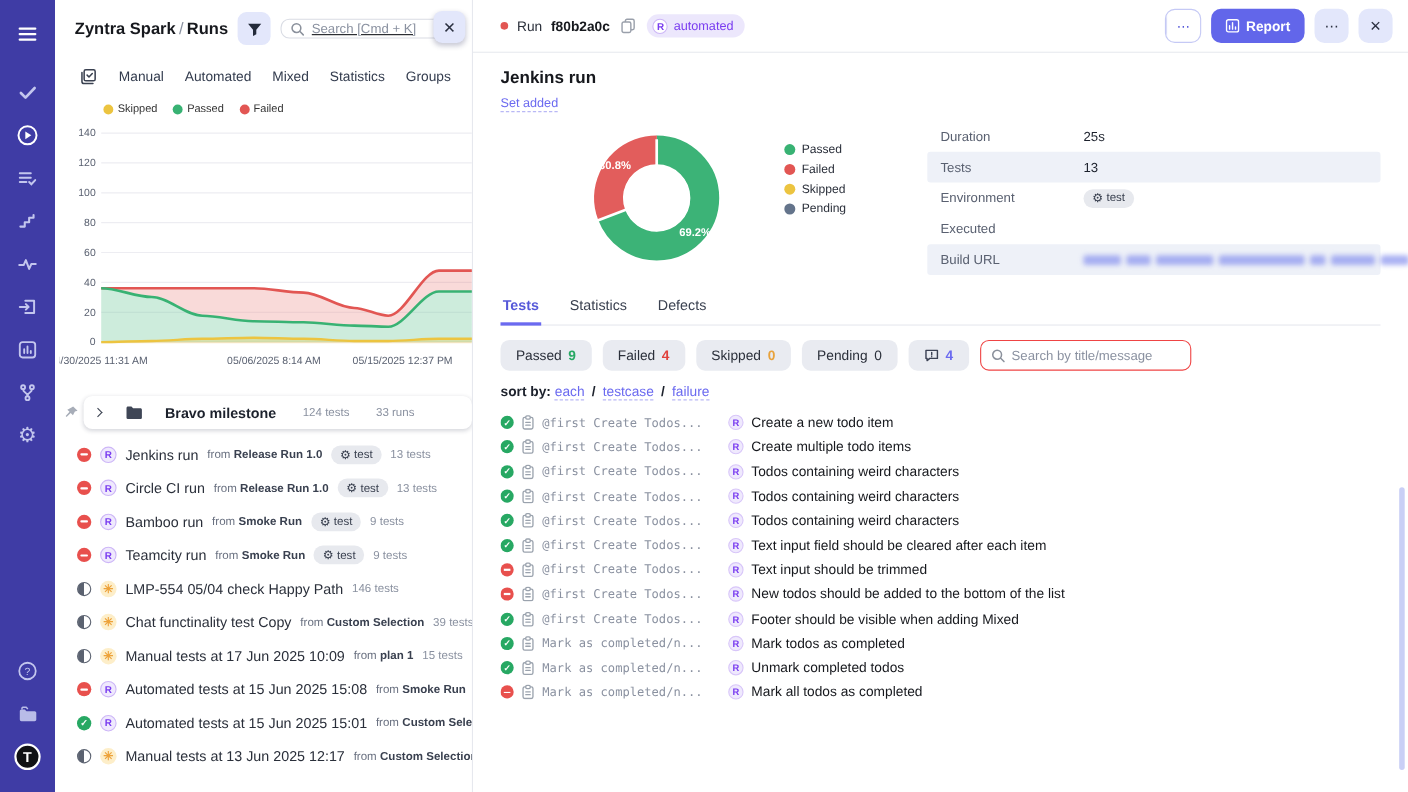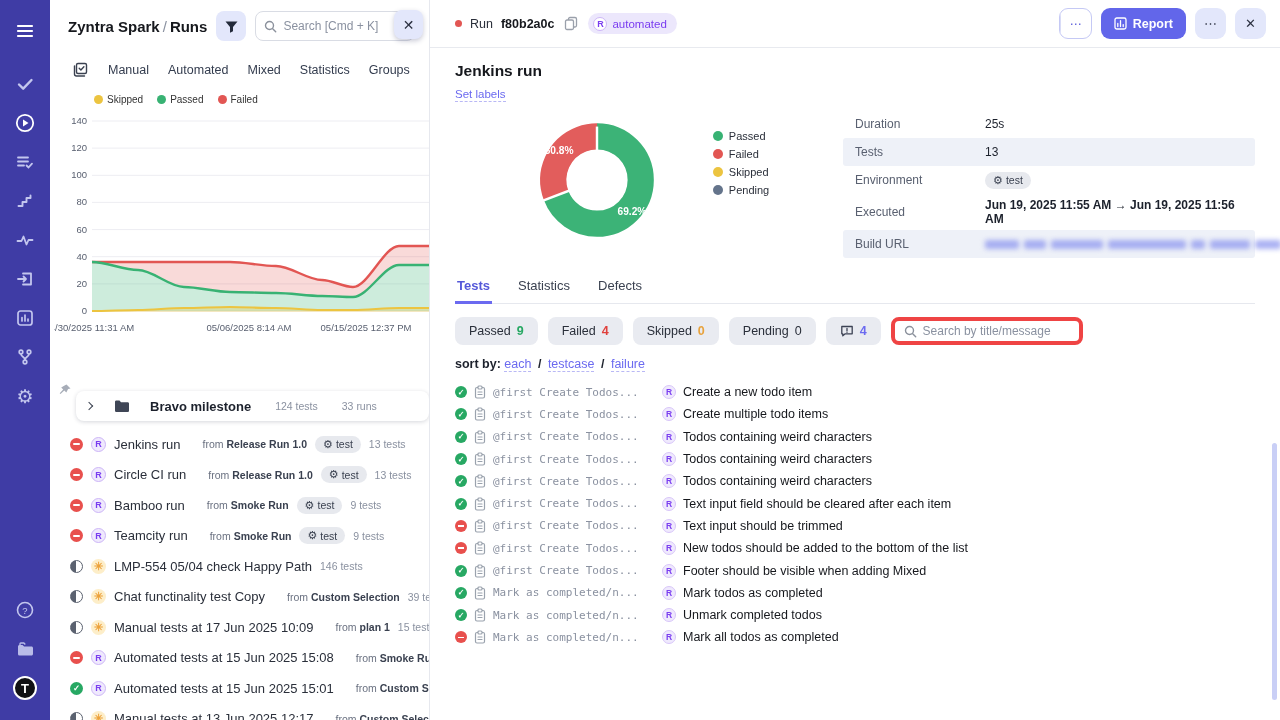--- a/index.html
+++ b/index.html
@@ -20,22 +20,22 @@
   .logo-circle::after { content:"T"; }
 
   
   .left-panel { width:380px; flex:none; border-right:1px solid #e6e8ee; position:relative;
     overflow:hidden; background:#fff; }
   .lp-header { display:flex; align-items:center; gap:9px; padding:11px 14px 8px 18px; }
   .breadcrumb { font-size:15px; font-weight:bold; white-space:nowrap; }
   .bc-sep { color:#8a91a0; font-weight:normal; padding:0 3px; }
   .filter-btn { width:30px; height:30px; border:none; border-radius:8px; background:#e3e7fb;
     display:flex; align-items:center; justify-content:center; cursor:pointer; flex:none; }
-  .search-box { flex:1; height:30px; border:1px solid #d9dce4; border-radius:8px; display:flex;
-    align-items:center; gap:6px; padding:0 8px; background:#fff; min-width:0; }
+  .search-box { flex:1; height:18px; border:1px solid #d9dce4; border-radius:8px; display:flex;
+    align-items:center; gap:6px; padding:0 8px; background:#fff; min-width:0;text-decoration:underline; }
   .search-box input { border:none; outline:none; width:100%; font-size:12px; color:#444b59;
     font-family:"Liberation Sans", sans-serif; background:transparent; }
   .search-box input::placeholder { color:#8a91a0; }
   .close-left { position:absolute; top:10px; right:6px; width:29px; height:29px; border:none;
     border-radius:8px; background:#e3e7fb; color:#2b3040; font-size:14px; cursor:pointer;
     box-shadow:0 2px 5px rgba(40,45,90,.25); z-index:3; }
 
   .lp-tabs { display:flex; align-items:center; gap:19px; padding:12px 12px 10px 22px;
     font-size:12.5px; color:#333c4e; font-weight:500; }
   .lp-tab { cursor:pointer; white-space:nowrap; }
@@ -46,21 +46,21 @@
   .cl-item { display:flex; align-items:center; gap:4px; }
   .cl-dot { width:9px; height:9px; border-radius:50%; }
   .cl-dot.yellow { background:#ecc440; }
   .cl-dot.green  { background:#38b273; }
   .cl-dot.red    { background:#e25653; }
 
   
   .milestone-row { display:flex; align-items:center; margin:16px 0 4px 8px; position:relative; }
   .pin-icon { width:14px; height:14px; margin-right:4px; flex:none; }
   .milestone-card { flex:1; background:#fff; border-radius:8px; box-shadow:0 1px 4px rgba(30,35,60,.18);
-    display:flex; align-items:center; gap:20px; height:30px; padding:0 10px; cursor:pointer;margin-top:32px; }
+    display:flex; align-items:center; gap:20px; height:30px; padding:0 10px; cursor:pointer; }
   .chev { width:6px; height:6px; border-right:1.6px solid #3a4150; border-top:1.6px solid #3a4150;
     transform:rotate(45deg); margin-right:2px; flex:none; }
   .ms-name { font-size:13px; font-weight:600; color:#1c212c; }
   .ms-meta { font-size:10.5px; color:#8a91a0; margin-left:4px; }
 
   .run-list { padding:4px 0 0 20px; }
   .run-row { display:flex; align-items:center; gap:8px; height:30.5px; white-space:nowrap;
     overflow:hidden; cursor:pointer; }
   .status-dot { width:13px; height:13px; border-radius:50%; flex:none; position:relative; }
   .status-dot.failed { background:#e8504d; }
@@ -69,21 +69,21 @@
   .status-dot.passed::after { content:"✓"; position:absolute; inset:0; color:#fff; font-size:8.5px;
     display:flex; align-items:center; justify-content:center; font-weight:bold; }
   .status-dot.partial { border:1.5px solid #5b6270; background:linear-gradient(to right,#5b6270 50%,#fff 50%); }
   .type-badge { width:15px; height:15px; border-radius:50%; flex:none; display:flex; align-items:center;
     justify-content:center; font-size:9px; font-weight:bold; }
   .type-badge.automated { background:#efe9fd; color:#7a3df0; border:1px solid #cdb6f7; }
   .type-badge.automated::after { content:"R"; }
   .type-badge.manual { background:#fdeec9; color:#eda23a; border:none; font-size:11px; }
   .type-badge.manual::after { content:"✳"; }
   .run-name { font-size:13px; color:#2a2f3a; }
-  .from-wrap { font-size:10.5px; color:#6a7181;margin-left:14px; }
+  .from-wrap { font-size:10.5px; color:#6a7181; }
   .from-val { font-weight:bold; color:#3a4150; margin-left:3px; }
   .env-pill { background:#e7e9ee; border-radius:10px; height:17px; display:inline-flex; align-items:center;
     gap:3px; padding:0 8px; font-size:10.5px; color:#3a4150; flex:none; }
   .gear-glyph::after { content:"⚙"; font-size:11px; color:#3a4150; }
   .tests-count { font-size:10.5px; color:#8a91a0; }
 
   
   .right-panel { flex:1; position:relative; overflow:hidden; background:#fff; }
   .rp-topbar { height:48px; border-bottom:1px solid #e8eaef; display:flex; align-items:center;
     padding:0 14px 0 25px; gap:8px; }
@@ -137,21 +137,21 @@
   .rp-tabs { display:flex; gap:24px; border-bottom:1px solid #e6e8ee; margin-top:14px; font-size:13px; }
   .rp-tab { padding:6px 2px 8px; color:#3a4150; cursor:pointer; }
   .rp-tab.active { color:#5558d9; font-weight:bold; border-bottom:3px solid #6b6af0; margin-bottom:-1px; }
 
   .filter-row { display:flex; align-items:center; gap:10px; margin-top:13px; }
   .pill { height:28px; border:none; border-radius:8px; background:#e9ebf1; display:inline-flex;
     align-items:center; gap:6px; padding:0 14px; font-size:12.5px; color:#2a2f3a; cursor:pointer; }
   .cnt-green { color:#27a863; font-weight:600; } .cnt-red { color:#e0403c; font-weight:600; }
   .cnt-orange { color:#e8a23c; font-weight:600; } .cnt-dark { color:#2a2f3a; }
   .cnt-purple { color:#6b6af0; font-weight:600; }
-  .test-search { width:192px; height:28px; border:4px solid #ef4444; border-radius:8px; display:flex;
+  .test-search { width:192px; height:28px; border:1px solid #ef4444; border-radius:8px; display:flex;
     align-items:center; gap:6px; padding:0 9px; overflow:hidden; }
   .test-search input { border:none; outline:none; width:100%; font-size:12px; color:#444b59;
     background:transparent; font-family:"Liberation Sans", sans-serif; }
   .test-search input::placeholder { color:#8a91a0; }
 
   .sort-row { margin-top:12px; font-size:12.5px; color:#1c212c; font-weight:600; }
   .sort-link { color:#6b6af0; font-weight:normal; cursor:pointer; border-bottom:1px dashed #b9b8f5; }
   .sort-sep { font-weight:bold; padding:0 3px; }
 
   .test-list { margin-top:10px; }
@@ -484,21 +484,21 @@
           </span>
           <span>Report</span>
         </button>
         <button class="sq-btn">⋯</button>
         <button class="sq-btn">✕</button>
       </div>
     </header>
 
     <div class="rp-body">
       <h1 class="run-title">Jenkins run</h1>
-      <span class="set-labels">Set labels</span>
+      <span class="set-labels">Set added</span>
 
       <div class="overview">
         <div class="donut-area">
           <svg width="136" height="136" viewBox="0 0 140 140">
             <circle cx="70" cy="70" r="45" fill="none" stroke="#3cb377" stroke-width="27" stroke-dasharray="195.66 282.74" transform="rotate(-90 70 70)"></circle>
             <circle cx="70" cy="70" r="45" fill="none" stroke="#e25d5c" stroke-width="27" stroke-dasharray="87.08 282.74" transform="rotate(159.12 70 70)"></circle>
             <path d="M70 70L70 15" stroke="#fff" stroke-width="2.5"></path>
             <path d="M70 70L3.7 95.3" stroke="#fff" stroke-width="2.5"></path>
             <circle cx="70" cy="70" r="31" fill="#fff"></circle>
             <text x="31" y="43" text-anchor="middle" font-size="10.5" font-weight="bold" fill="#fff">30.8%</text>
@@ -537,21 +537,20 @@
             <span class="dt-label">Environment</span>
             <span class="dt-value">
                 <span class="env-pill">
                   <span class="gear-glyph"></span>
                   <span>test</span>
                 </span>
               </span>
           </div>
           <div class="dt-row">
             <span class="dt-label">Executed</span>
-            <span class="dt-value" style="font-weight:600">Jun 19, 2025 11:55 AM → Jun 19, 2025 11:56 AM</span>
           </div>
           <div class="dt-row stripe">
             <span class="dt-label">Build URL</span>
             <span class="dt-value">
                 <span class="blur-bar">
                   <span class="bw1"></span>
                   <span class="bw2"></span>
                   <span class="bw3"></span>
                   <span class="bw4"></span>
                   <span class="bw6"></span>

